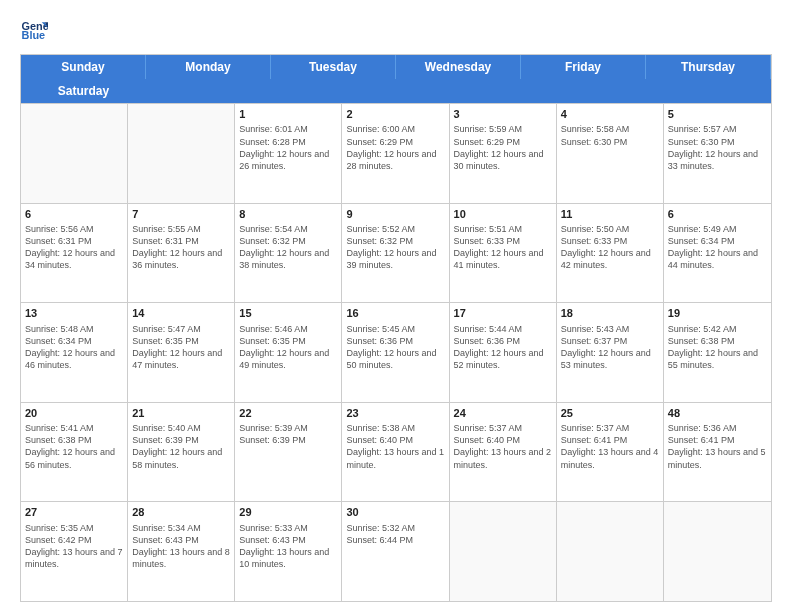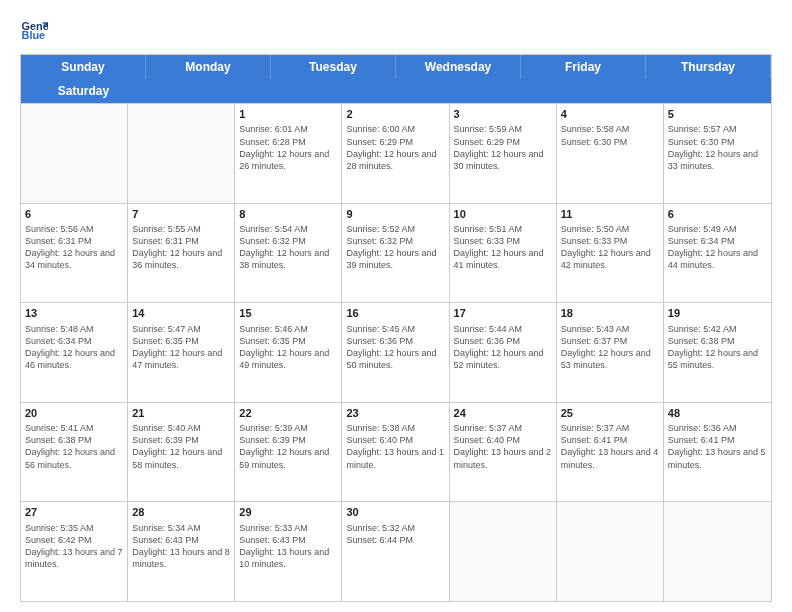--- a/index.html
+++ b/index.html
@@ -271,21 +271,20 @@
           <div class="cal-cell">
             <span class="day-num">21</span>
             <span class="cell-line">Sunrise: 5:40 AM</span>
             <span class="cell-line">Sunset: 6:39 PM</span>
             <span class="cell-line">Daylight: 12 hours and 58 minutes.</span>
           </div>
           <div class="cal-cell">
             <span class="day-num">22</span>
             <span class="cell-line">Sunrise: 5:39 AM</span>
             <span class="cell-line">Sunset: 6:39 PM</span>
-            <span class="cell-line">Daylight: 12 hours and 59 minutes.</span>
           </div>
           <div class="cal-cell">
             <span class="day-num">23</span>
             <span class="cell-line">Sunrise: 5:38 AM</span>
             <span class="cell-line">Sunset: 6:40 PM</span>
             <span class="cell-line">Daylight: 13 hours and 1 minute.</span>
           </div>
           <div class="cal-cell">
             <span class="day-num">24</span>
             <span class="cell-line">Sunrise: 5:37 AM</span>

